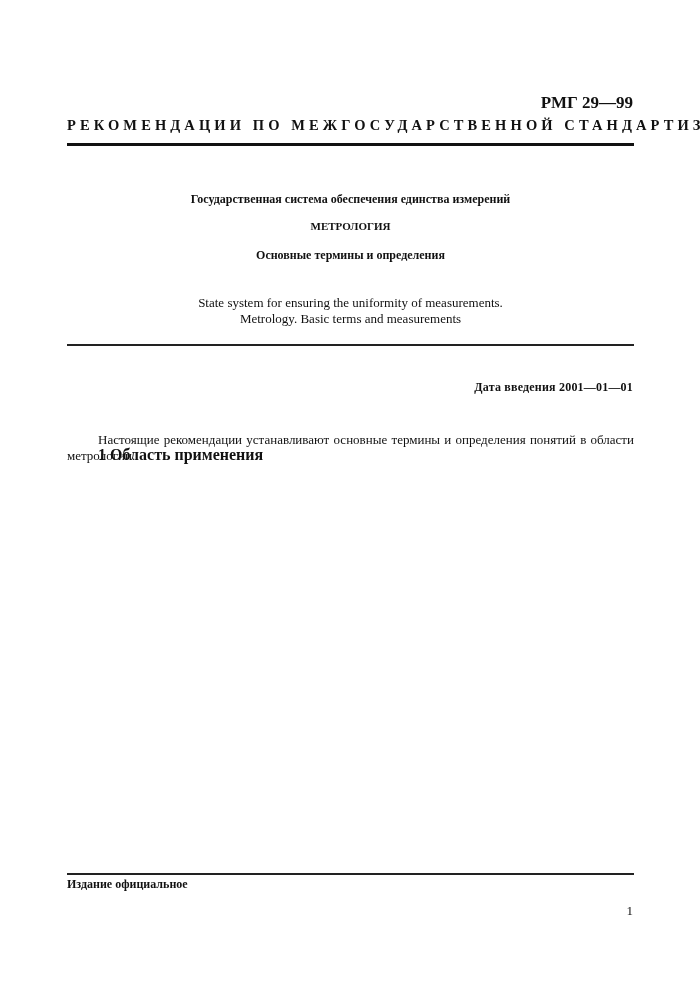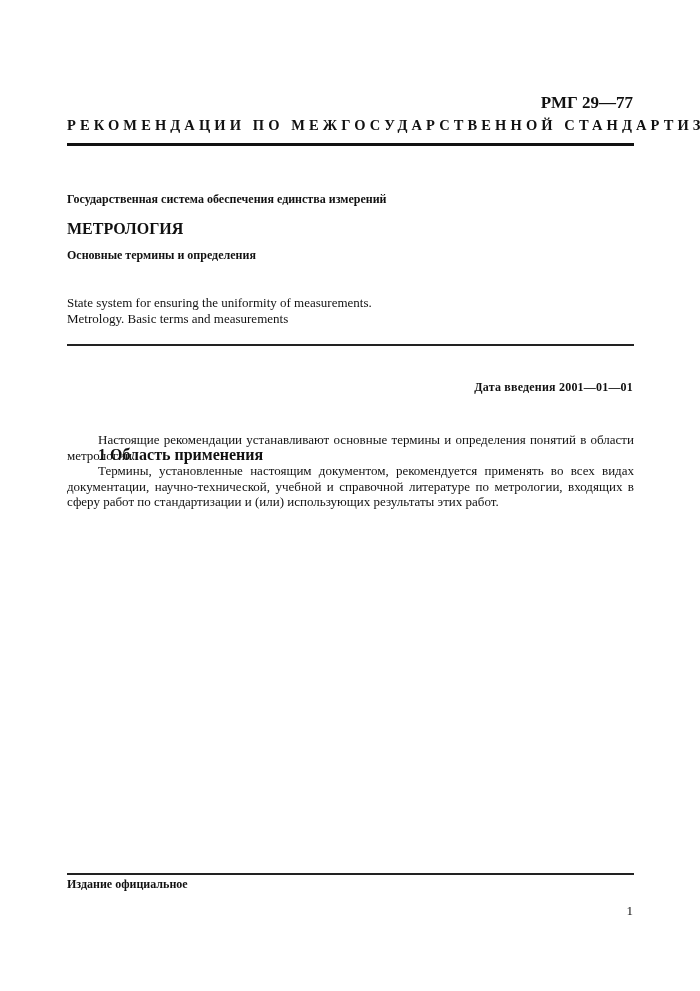--- a/index.html
+++ b/index.html
@@ -4,51 +4,50 @@
 <style>
   html, body { margin: 0; padding: 0; background: #ffffff; }
   body { width: 700px; height: 991px; position: relative; overflow: hidden;
          font-family: "Liberation Serif", "DejaVu Serif", serif; color: #111; }
   .abs { position: absolute; }
   .doc-code { top: 93px; right: 67px; font-size: 17px; font-weight: bold; }
   .series-title { top: 117px; left: 67px; width: 567px; text-align: center;
                   font-size: 14.5px; font-weight: bold; letter-spacing: 4.1px; white-space: nowrap; }
   .rule-thick { left: 67px; width: 567px; height: 3px; background: #111; }
   .rule-thin { left: 67px; width: 567px; height: 2px; background: #222; }
-  .center { left: 67px; width: 567px; text-align: left; }
+  .center { left: 67px; width: 567px; text-align: center; }
   .ru-title { top: 192px; font-size: 12px; font-weight: bold; }
-  .main-title { top: 220px; font-size: 16px; font-weight: bold; }
+  .main-title { top: 220px; font-size: 11px; font-weight: bold; }
   .sub-title { top: 248px; font-size: 12px; font-weight: bold; }
   .en-title { top: 295px; font-size: 13px; line-height: 16px; }
   .intro-date { top: 380px; right: 67px; font-size: 12px; font-weight: bold; letter-spacing: 0.2px; }
   .section-head { top: 399px; left: 98px; font-size: 16px; font-weight: bold; margin-top: 47px; }
   .body-text { top: 432px; left: 67px; width: 567px; font-size: 13px; line-height: 15.5px; text-align: justify; }
   .body-text p { margin: 0; text-indent: 31px; }
   .edition { top: 877px; left: 67px; font-size: 12px; font-weight: bold; }
   .page-num { top: 903px; right: 67px; font-size: 13px; }
 </style>
 </head>
 <body>
 
-<div class="abs doc-code">РМГ 29—77</div>
+<div class="abs doc-code">РМГ 29—99</div>
 <div class="abs series-title">РЕКОМЕНДАЦИИ ПО МЕЖГОСУДАРСТВЕННОЙ СТАНДАРТИЗАЦИИ</div>
 <div class="abs rule-thick" style="top:143px;"></div>
 
 <div class="abs center ru-title">Государственная система обеспечения единства измерений</div>
 <div class="abs center main-title">МЕТРОЛОГИЯ</div>
 <div class="abs center sub-title">Основные термины и определения</div>
 <div class="abs center en-title">
   <div>State system for ensuring the uniformity of measurements.</div>
   <div>Metrology. Basic terms and measurements</div>
 </div>
 
 <div class="abs rule-thin" style="top:344px;"></div>
 <div class="abs intro-date">Дата введения 2001—01—01</div>
 
 <div class="abs section-head">1 Область применения</div>
 <div class="abs body-text">
   <p>Настоящие рекомендации устанавливают основные термины и определения понятий в области метрологии.</p>
-  <p>Термины, установленные настоящим документом, рекомендуется применять во всех видах документации, научно-технической, учебной и справочной литературе по метрологии, входящих в сферу работ по стандартизации и (или) использующих результаты этих работ.</p>
 </div>
 
 <div class="abs rule-thin" style="top:873px;"></div>
 <div class="abs edition">Издание официальное</div>
 <div class="abs page-num">1</div>
 
 </body></html>

